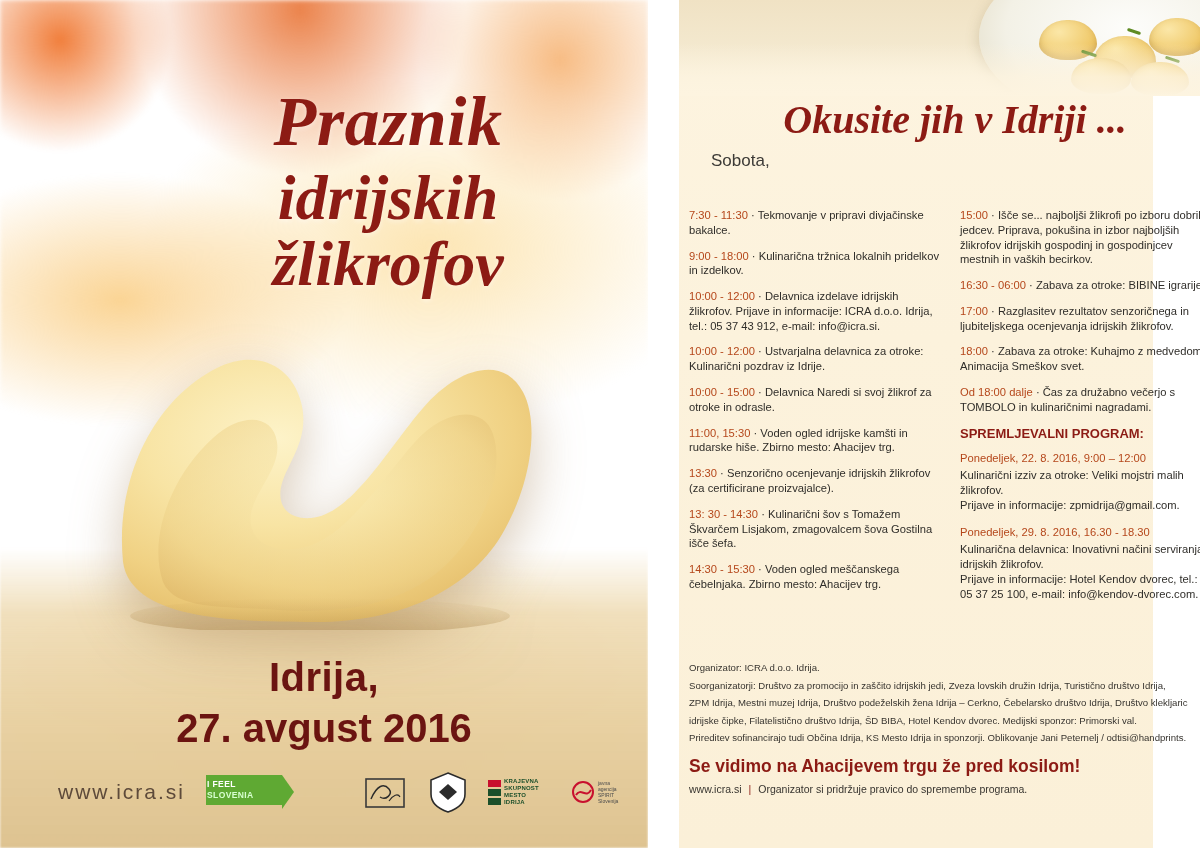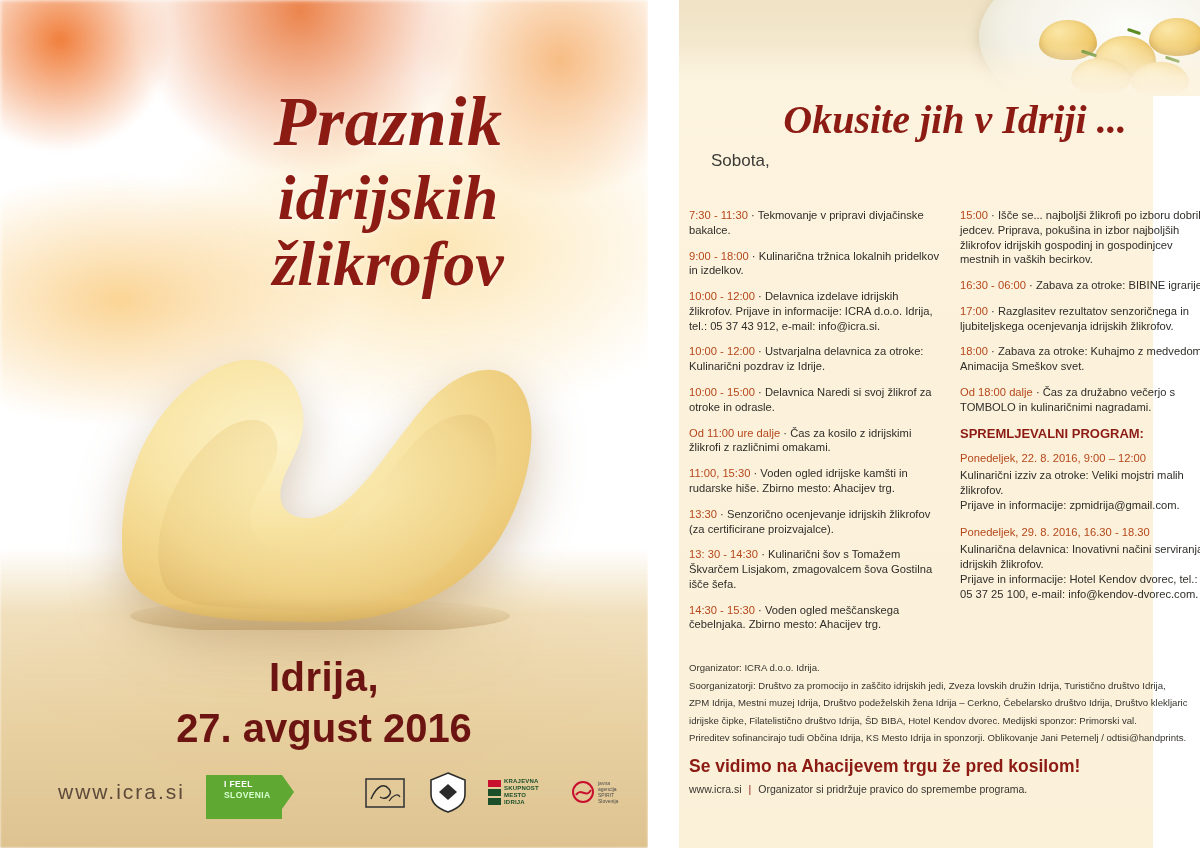--- a/index.html
+++ b/index.html
@@ -97,23 +97,23 @@
   .place-block .date { display:block; font-size: 40px; font-weight: 700; margin-top: 6px; }
 
   
   .left-url {
     position: absolute; left: 58px; top: 780px;
     font-size: 21px; letter-spacing: 2px; color: #5d4a3a;
     z-index: 6;
   }
   .logo-ifeel {
     position: absolute; left: 206px; top: 775px;
-    width: 76px; height: 44px; background: #5fa933;
+    width: 76px; height: 30px; background: #5fa933;
     color: #fff; font-size: 8.5px; font-weight: 700; line-height: 1.25;
-    padding: 4px 18px; z-index: 6; letter-spacing: .4px;
+    padding: 4px 1px; z-index: 6; letter-spacing: .4px;
   }
   .logo-ifeel .g { color: #d7ffcf; }
   .logo-ifeel::after{
     content:""; position:absolute; right:-12px; top:0;
     border-left: 12px solid #5fa933;
     border-top: 17px solid transparent;
     border-bottom: 17px solid transparent;
   }
   .logo-row { position: absolute; left: 362px; top: 770px; display: flex; gap: 18px; align-items: center; z-index: 6; }
   .logo-box { display:flex; align-items:center; justify-content:center; }
@@ -320,21 +320,20 @@
       <div>Sobota,</div>
     </div>
 
     <div class="cols">
       <div class="col">
         <div class="entry"><span class="t">7:30 - 11:30</span> · <span>Tekmovanje v pripravi divjačinske bakalce.</span></div>
         <div class="entry"><span class="t">9:00 - 18:00</span> · <span>Kulinarična tržnica lokalnih pridelkov in izdelkov.</span></div>
         <div class="entry"><span class="t">10:00 - 12:00</span> · <span>Delavnica izdelave idrijskih žlikrofov. Prijave in informacije: ICRA d.o.o. Idrija, tel.: 05 37 43 912, e-mail: info@icra.si.</span></div>
         <div class="entry"><span class="t">10:00 - 12:00</span> · <span>Ustvarjalna delavnica za otroke: Kulinarični pozdrav iz Idrije.</span></div>
         <div class="entry"><span class="t">10:00 - 15:00</span> · <span>Delavnica Naredi si svoj žlikrof za otroke in odrasle.</span></div>
-        <div class="entry"><span class="t">Od 11:00 ure dalje</span> · <span>Čas za kosilo z idrijskimi žlikrofi z različnimi omakami.</span></div>
         <div class="entry"><span class="t">11:00, 15:30</span> · <span>Voden ogled idrijske kamšti in rudarske hiše. Zbirno mesto: Ahacijev trg.</span></div>
         <div class="entry"><span class="t">13:30</span> · <span>Senzorično ocenjevanje idrijskih žlikrofov (za certificirane proizvajalce).</span></div>
         <div class="entry"><span class="t">13: 30 - 14:30</span> · <span>Kulinarični šov s Tomažem Škvarčem Lisjakom, zmagovalcem šova Gostilna išče šefa.</span></div>
         <div class="entry"><span class="t">14:30 - 15:30</span> · <span>Voden ogled meščanskega čebelnjaka. Zbirno mesto: Ahacijev trg.</span></div>
       </div>
 
       <div class="col">
         <div class="entry"><span class="t">15:00</span> · <span>Išče se... najboljši žlikrofi po izboru dobrih jedcev. Priprava, pokušina in izbor najboljših žlikrofov idrijskih gospodinj in gospodinjcev mestnih in vaških becirkov.</span></div>
         <div class="entry"><span class="t">16:30 - 06:00</span> · <span>Zabava za otroke: BIBINE igrarije.</span></div>
         <div class="entry"><span class="t">17:00</span> · <span>Razglasitev rezultatov senzoričnega in ljubiteljskega ocenjevanja idrijskih žlikrofov.</span></div>

